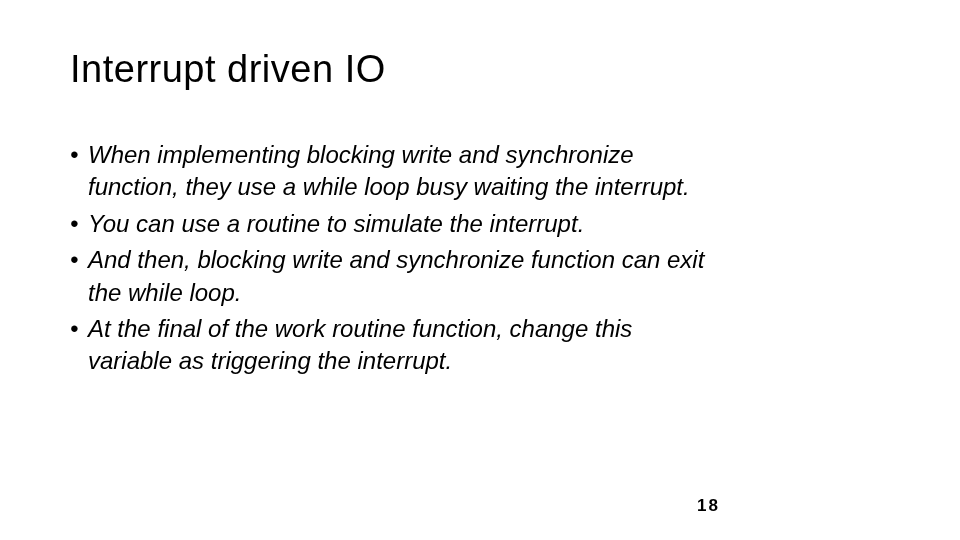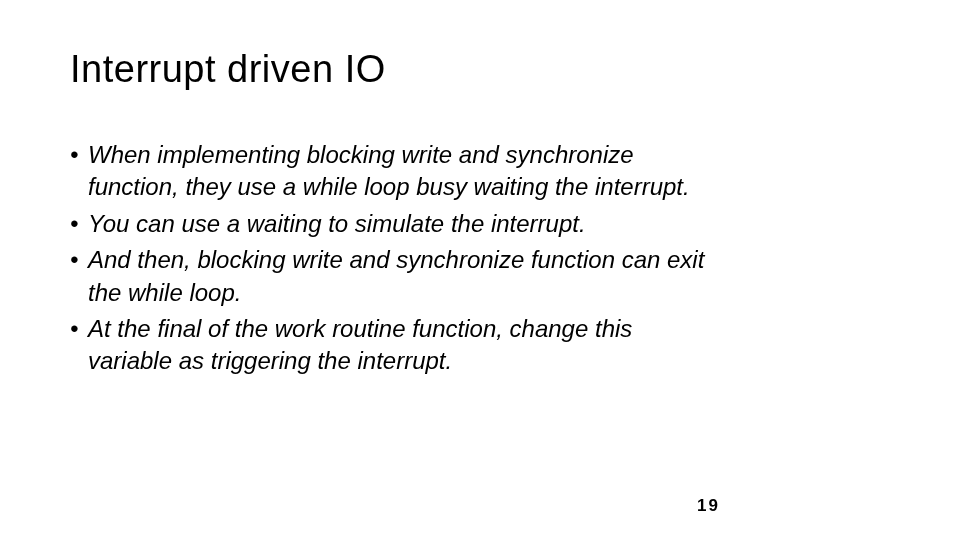--- a/index.html
+++ b/index.html
@@ -11,18 +11,18 @@
   .bullets li::before { content: "•"; position: absolute; left: 0; top: 0; }
   .page-number { position: absolute; bottom: 24px; right: 60px; font-size: 17px; font-weight: 700; letter-spacing: 2px; }
 </style>
 </head>
 <body>
 
 <div class="slide">
   <h1 class="title">Interrupt driven IO</h1>
   <ul class="bullets">
     <li>When implementing blocking write and synchronize function, they use a while loop busy waiting the interrupt.</li>
-    <li>You can use a waiting to simulate the interrupt.</li>
+    <li>You can use a routine to simulate the interrupt.</li>
     <li>And then, blocking write and synchronize function can exit the while loop.</li>
     <li>At the final of the work routine function, change this variable as triggering the interrupt.</li>
   </ul>
-  <div class="page-number">19</div>
+  <div class="page-number">18</div>
 </div>
 
 </body></html>

